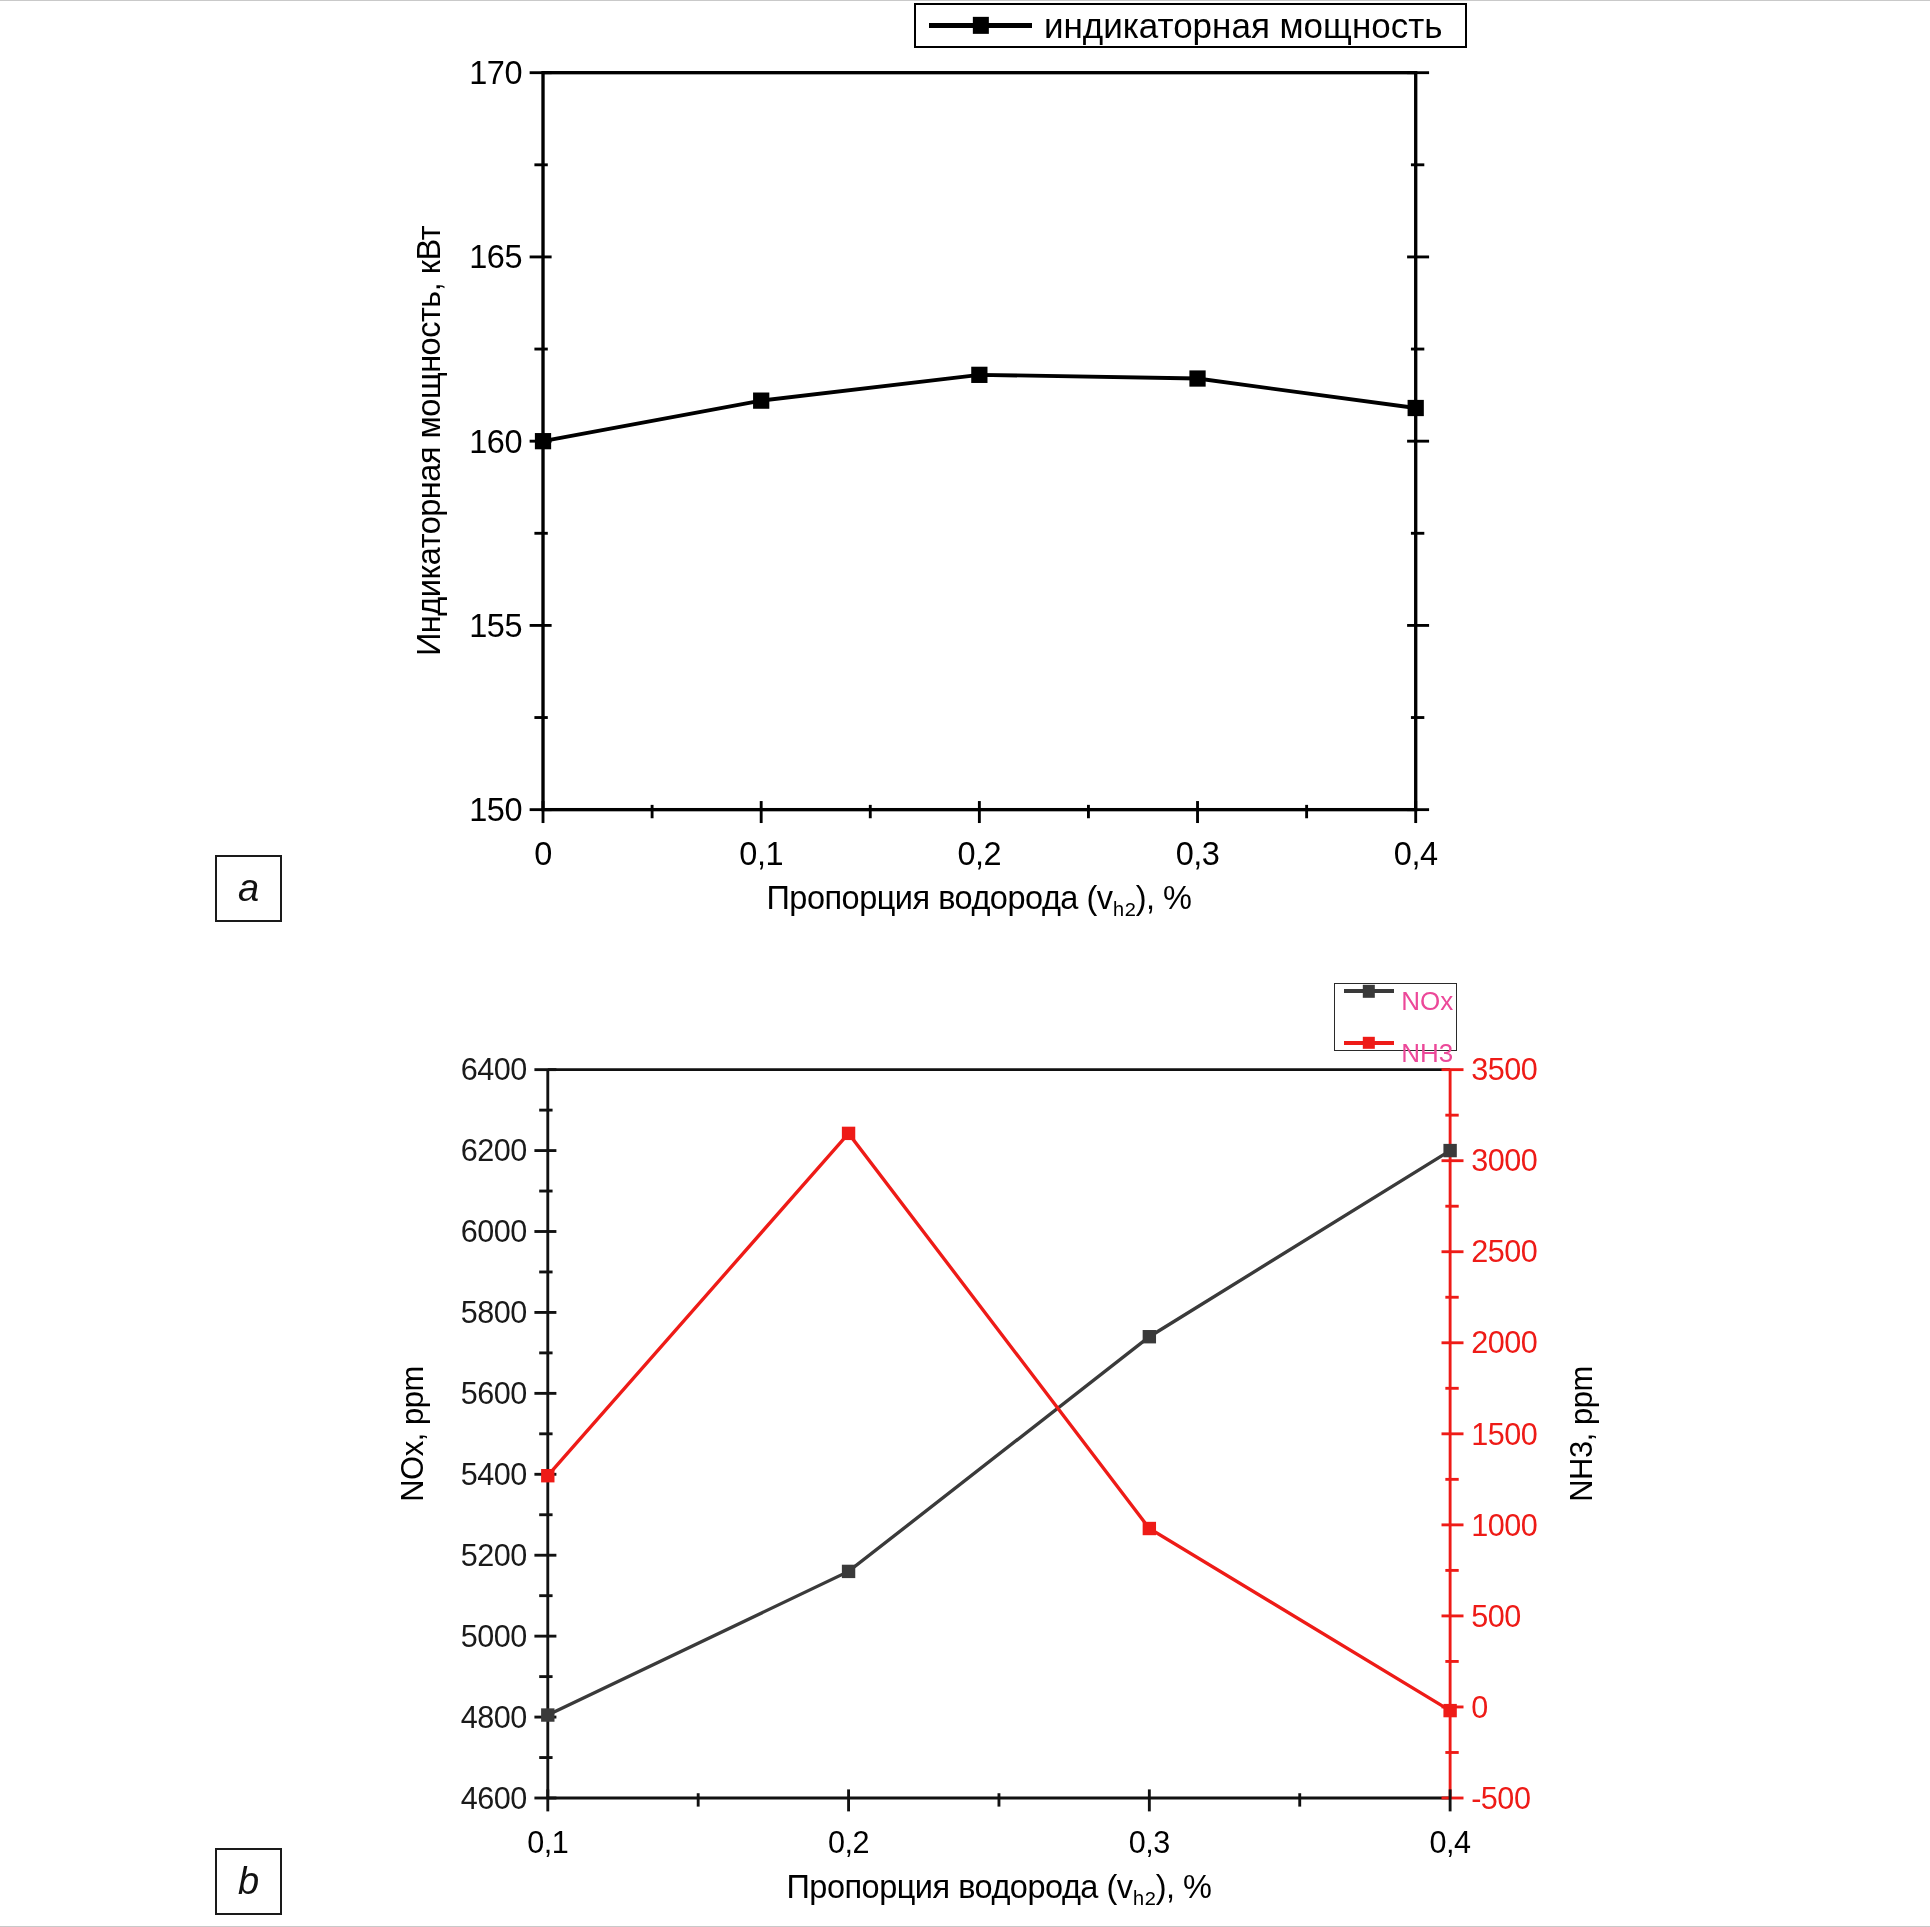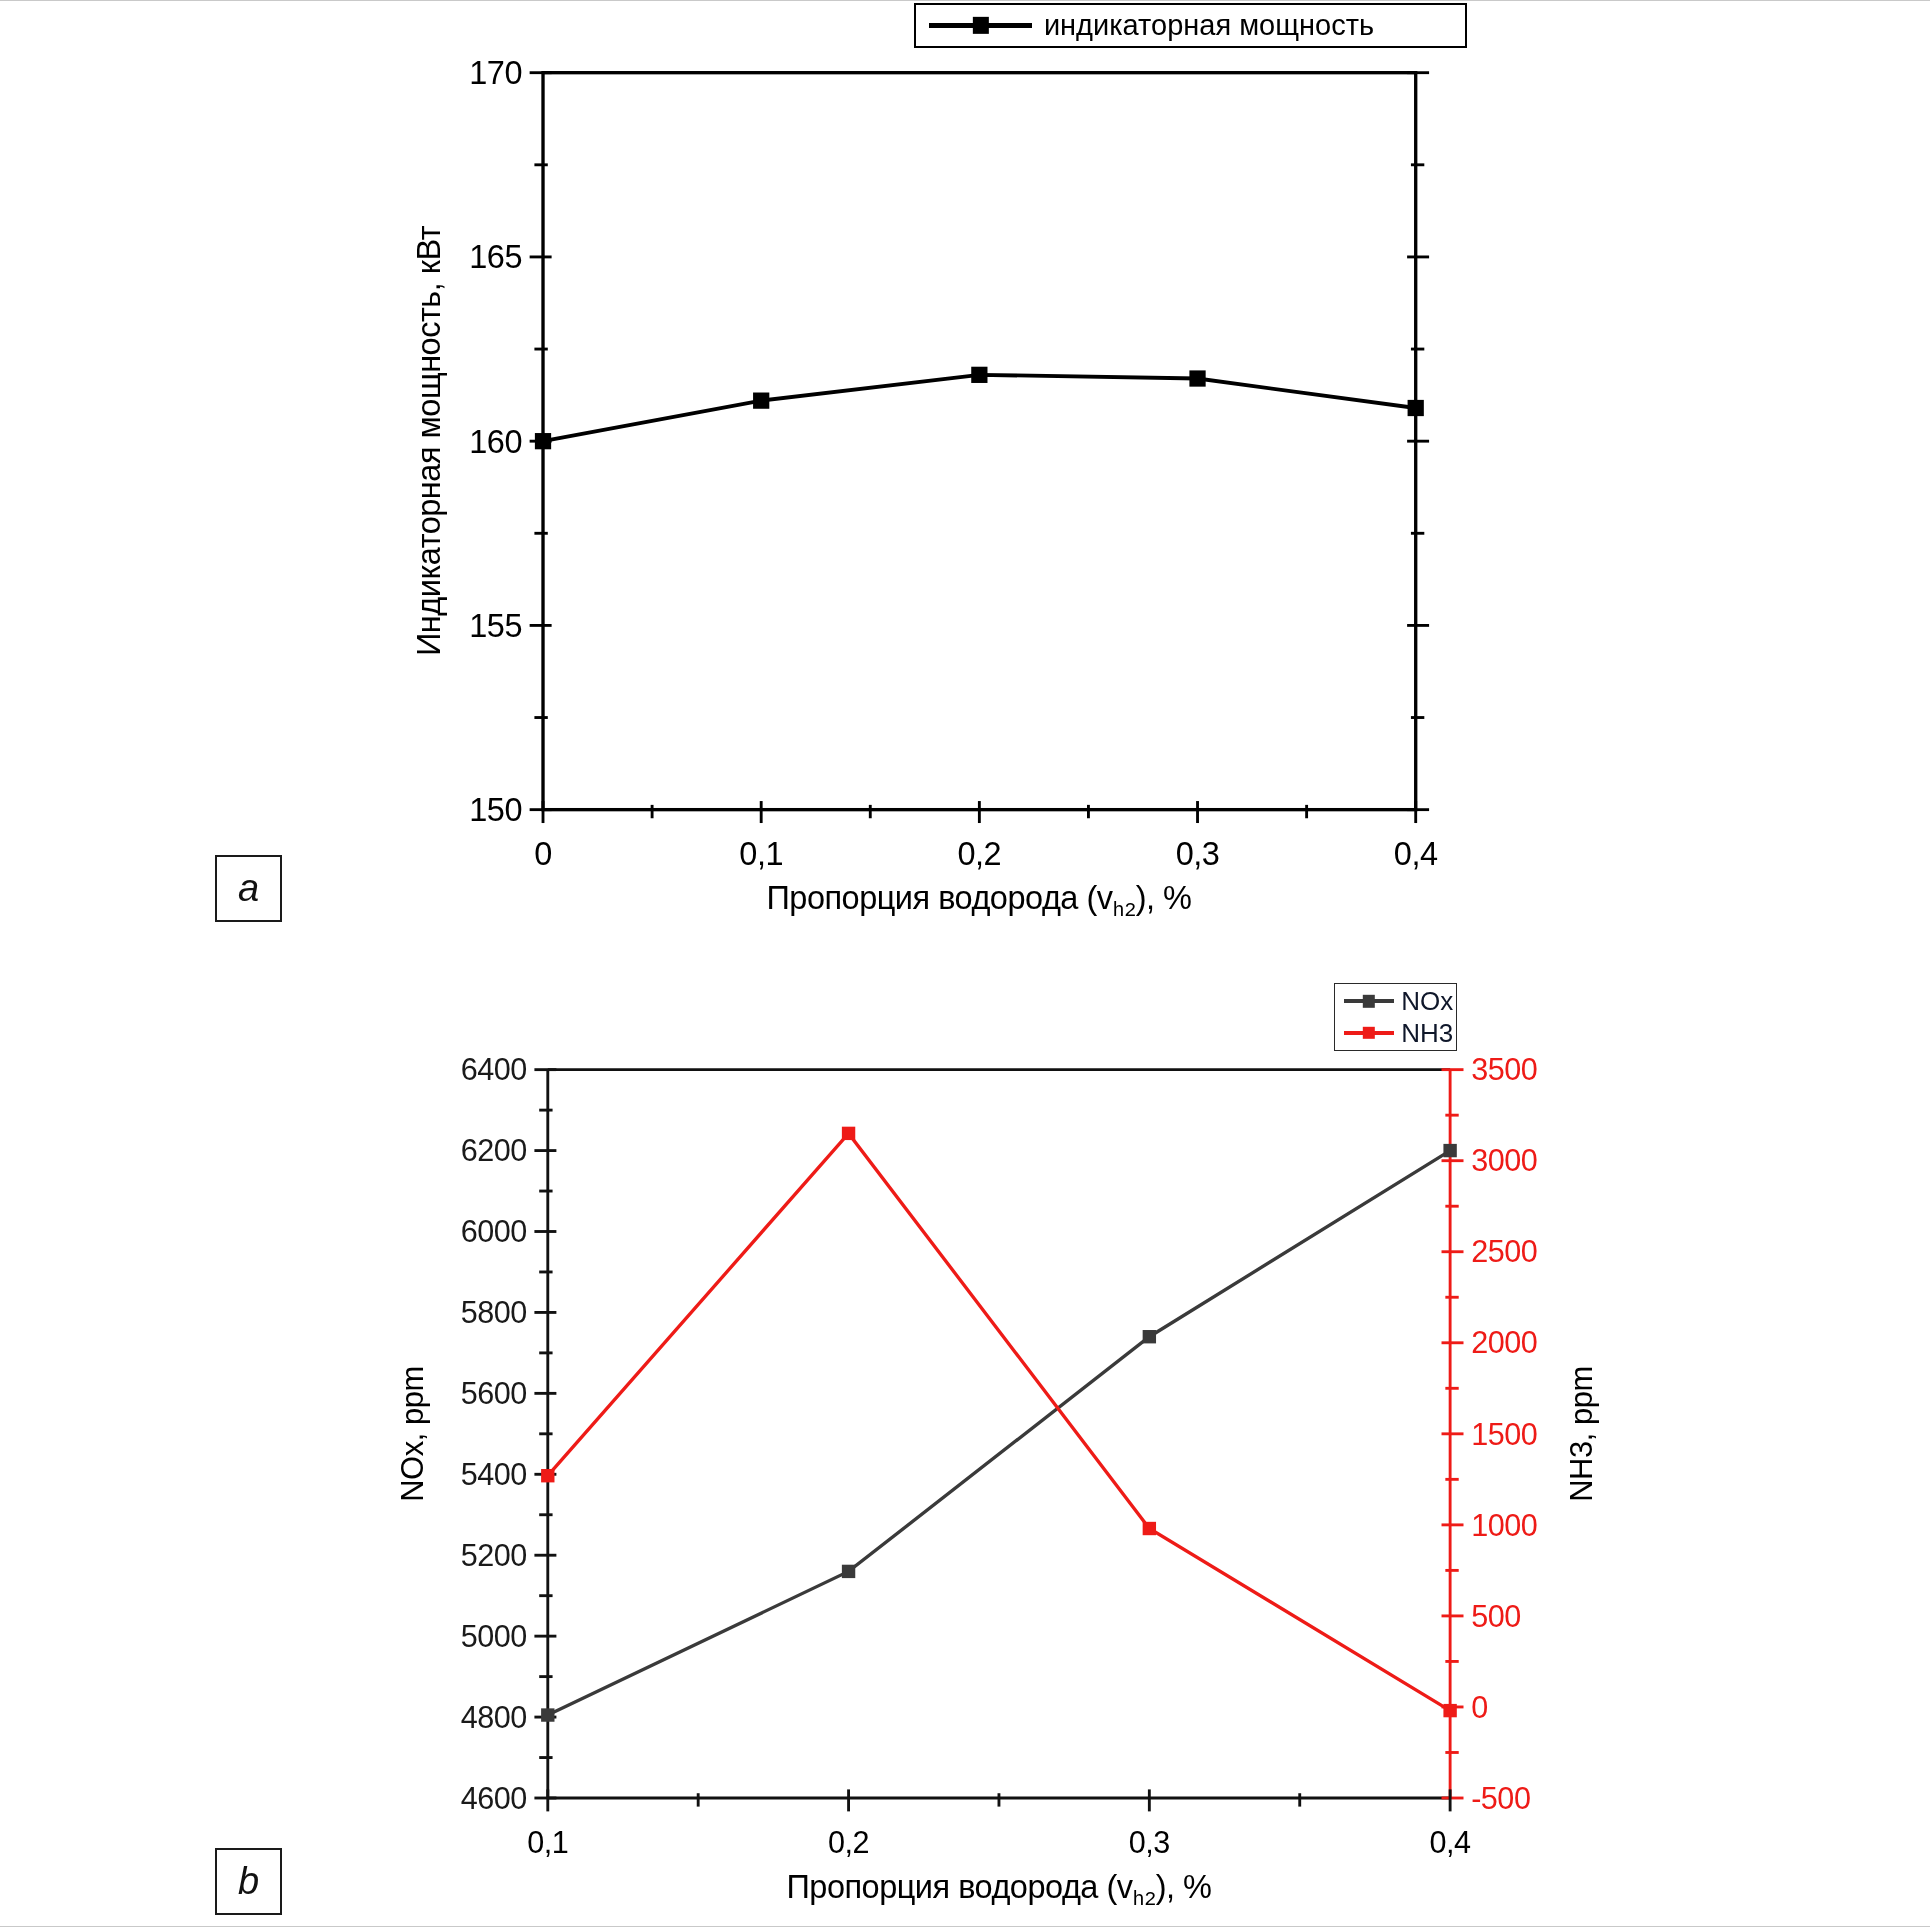--- a/index.html
+++ b/index.html
@@ -49,22 +49,22 @@
   .legend-row{display:flex;align-items:center;}
   .swatch{position:relative;display:inline-block;}
   .legend-a .swatch{width:103px;height:4.8px;}
   .legend-b .swatch{width:50px;height:3.8px;}
   .swatch .mk{
     position:absolute;left:50%;top:50%;
     transform:translate(-50%,-50%);
   }
   .legend-a .mk{width:16.3px;height:16.3px;}
   .legend-b .mk{width:12.4px;height:12.4px;}
-  .legend-a .legend-text{font-size:29px;color:#000;margin-left:11.5px;line-height:1;}
-  .legend-b .legend-text{font-size:26px;color:#0f172a;margin-left:7.6px;line-height:1;}
+  .legend-a .legend-text{font-size:35px;color:#000;margin-left:11.5px;line-height:1;}
+  .legend-b .legend-text{font-size:26px;color:#ec4899;margin-left:7.6px;line-height:1;margin-top:20px;}
   .panel-box{
     position:absolute;
     width:67px;height:67px;
     border:2.9px solid #1a1a1a;
     background:#fff;
     display:flex;align-items:center;justify-content:center;
     font-size:38px;font-style:italic;color:#111;
     box-sizing:border-box;
   }
   .panel-box.pa{left:215px;top:854px;}

